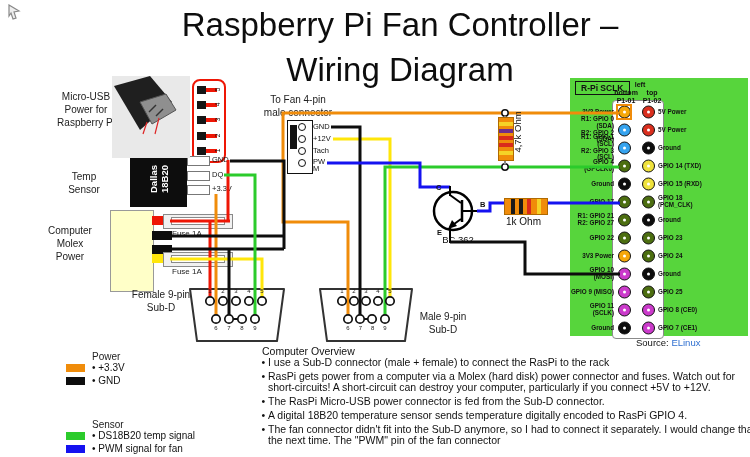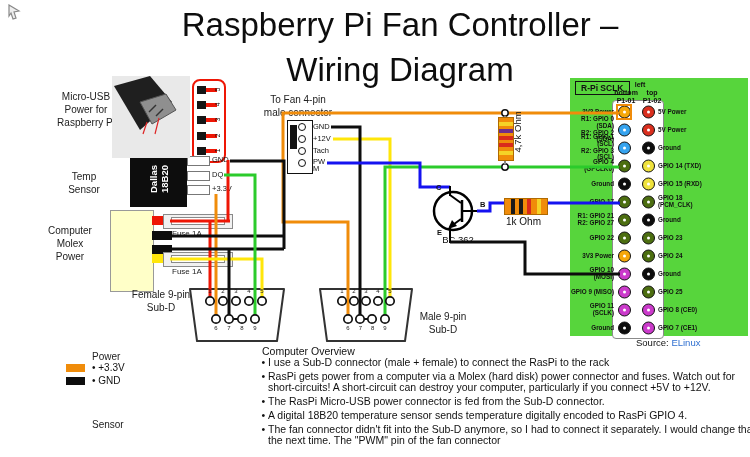--- a/index.html
+++ b/index.html
@@ -340,21 +340,29 @@
 
 
 
   <div class="lg-row">
     <span class="lg-swatch" style="background: rgb(13, 13, 13);"></span>
     <span class="lg-label">• GND</span>
   </div>
 </div>
   <div class="abs lghead" style="left:92px;top:419px">Sensor</div>
   <div class="abs" style="left:66px;top:430px;width:160px">
-
+  <div class="lg-row">
+    <span class="lg-swatch" style="background: rgb(43, 203, 43);"></span>
+    <span class="lg-label">• DS18B20 temp signal</span>
+  </div>
+
+  <div class="lg-row">
+    <span class="lg-swatch" style="background: rgb(21, 18, 240);"></span>
+    <span class="lg-label">• PWM signal for fan</span>
+  </div>
 </div>
 
   <div class="abs ovtitle">Computer Overview</div>
   <ul class="abs ovlist">
   <li>I use a Sub-D connector (male + female) to connect the RasPi to the rack</li>
 
   <li>RasPi gets power from a computer via a Molex (hard disk) power connector and fuses. Watch out for short-circuits! A short-circuit can destroy your computer, particularly if you connect +5V to +12V.</li>
 
   <li>The RasPi Micro-USB power connector is fed from the Sub-D connector.</li>
 

